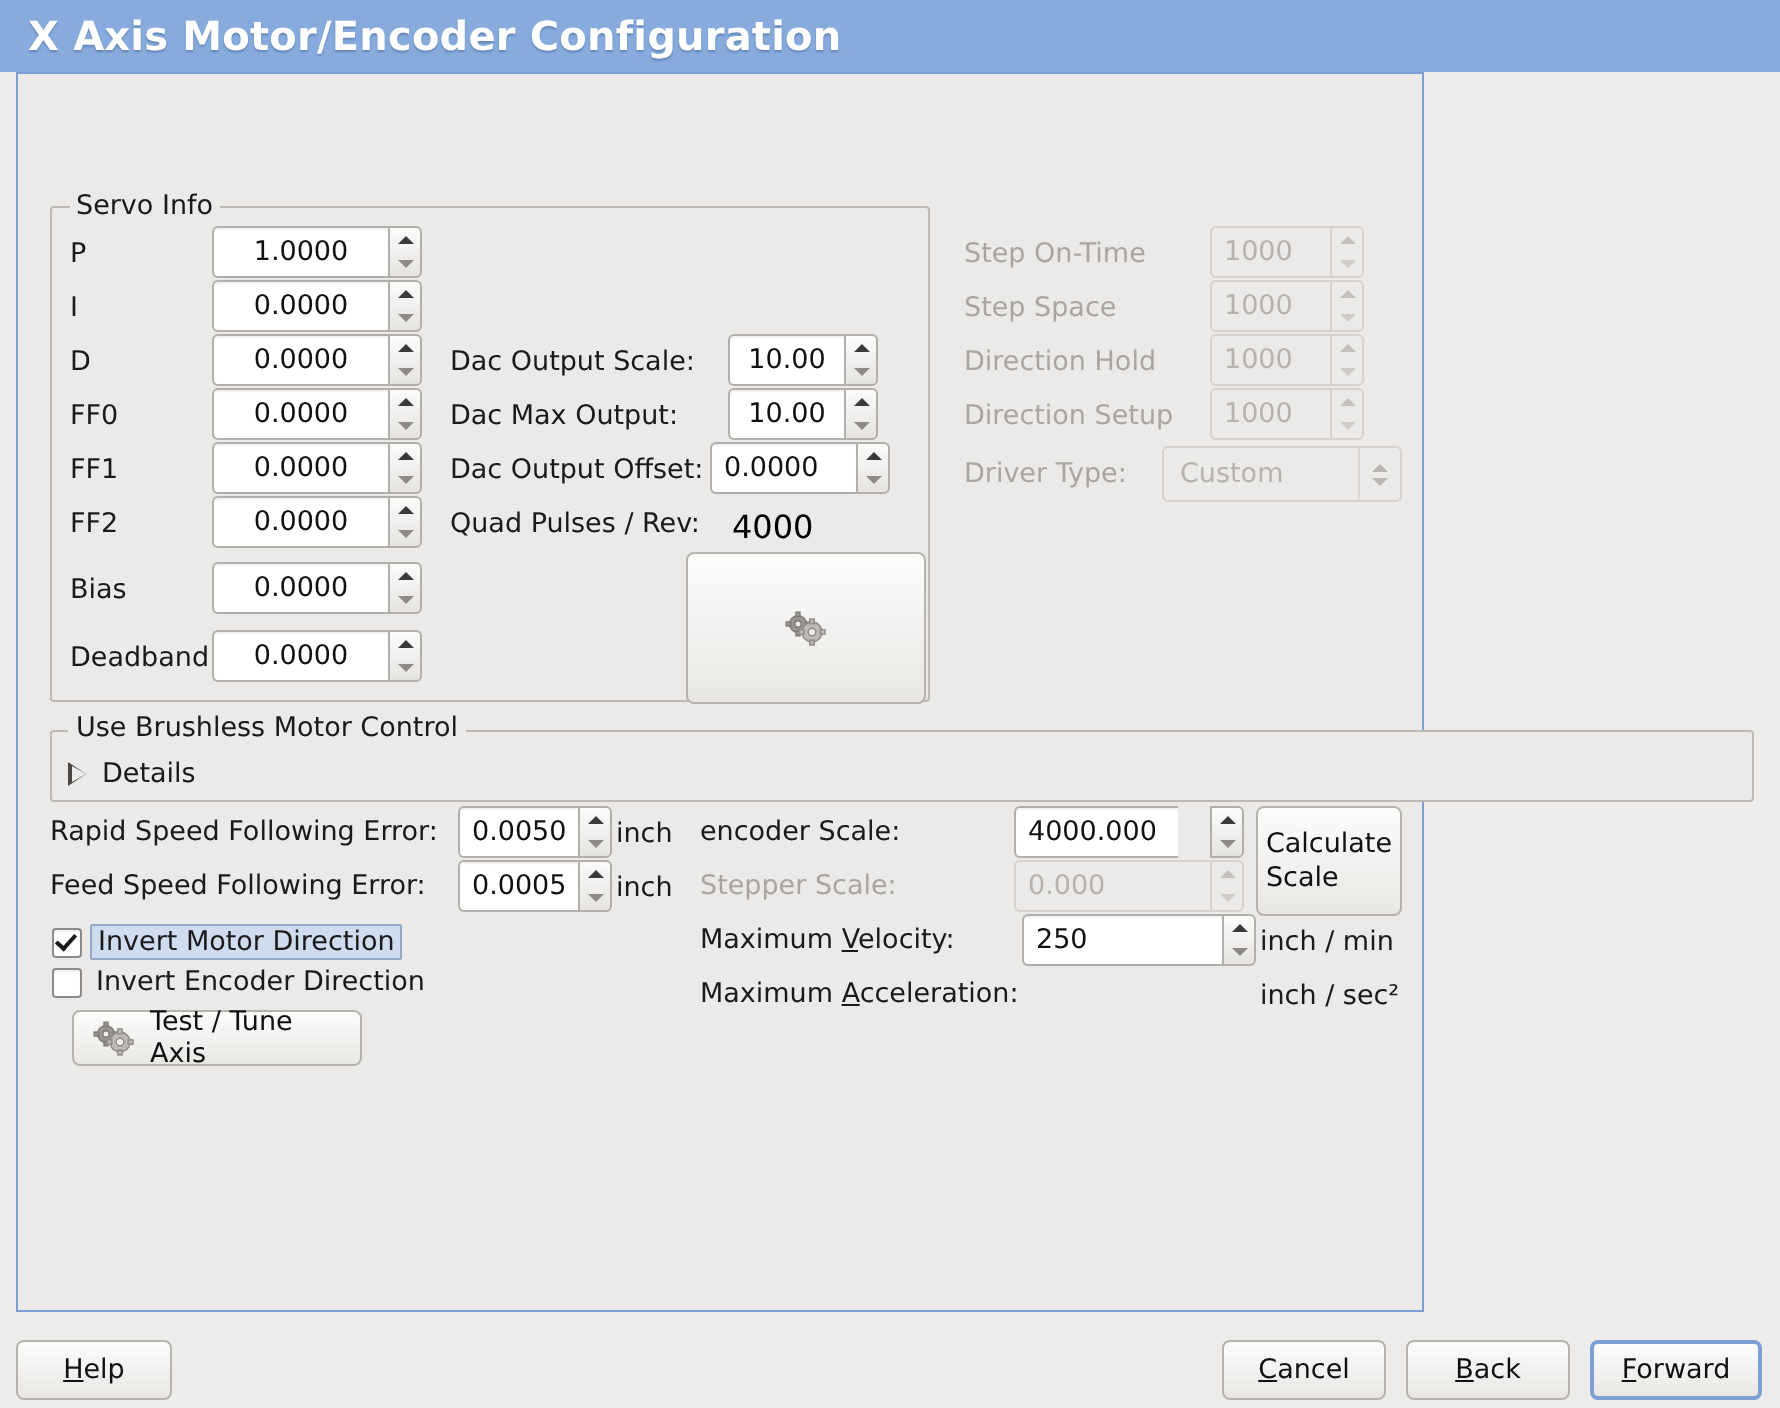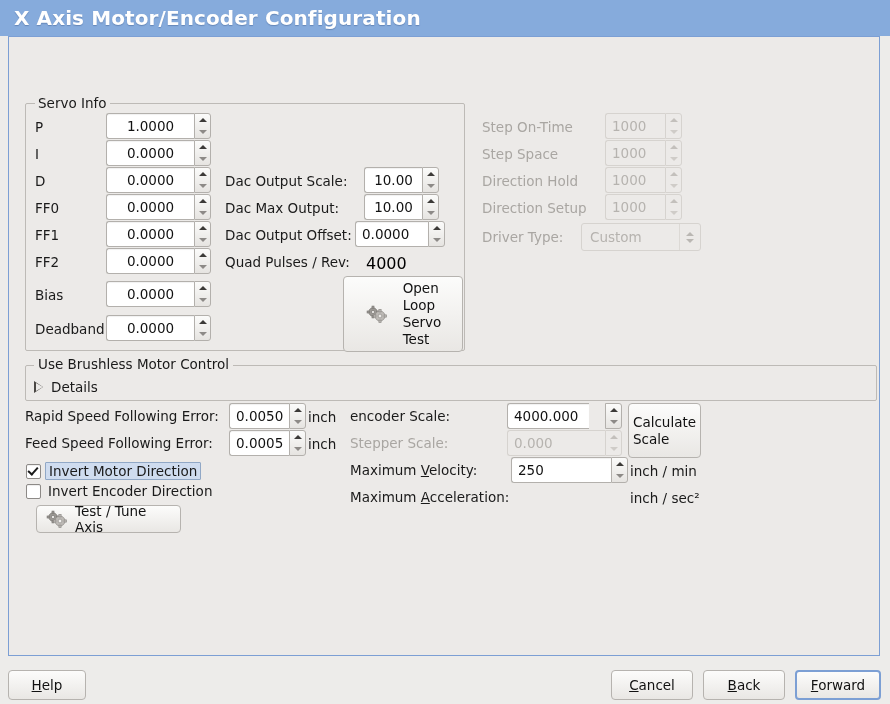--- a/index.html
+++ b/index.html
@@ -18,21 +18,21 @@
     background:#86abdc;
     display:flex;align-items:center;
   }
   .titlebar .title{
     color:#ffffff;font-weight:bold;font-size:20px;
     padding-left:14px;letter-spacing:.1px;
     text-shadow:0 1px 1px rgba(60,90,140,.45);
   }
   
   .content{
-    position:absolute;left:8px;top:36px;width:872px;height:620px;
+    position:absolute;left:8px;top:36px;width:704px;height:620px;
     background:#eceae8;
     border:1px solid #7c9fd4;
     box-sizing:border-box;
   }
   
   .group{
     position:absolute;
     border:1px solid #bdbab6;
     border-radius:2px;
     box-sizing:border-box;
@@ -324,26 +324,20 @@
         </g>
         <g fill="#bdbab6" stroke="#8f8c88" stroke-width="0.7">
           <circle cx="15" cy="12" r="5"></circle>
           <circle cx="15" cy="12" r="1.9" fill="#eceae8"></circle>
           <rect x="13.9" y="5.5" width="2.2" height="2.4"></rect>
           <rect x="13.9" y="16.1" width="2.2" height="2.4"></rect>
           <rect x="8.5" y="10.9" width="2.4" height="2.2"></rect>
           <rect x="19.1" y="10.9" width="2.4" height="2.2"></rect>
         </g>
       </svg>
-    </span>
-    <span class="lines" style="margin-left:14px;">
-      <span>Open</span><br>
-      <span>Loop</span><br>
-      <span>Servo</span><br>
-      <span>Test</span>
     </span>
   </div>
 
 
   <div class="lbl dim" style="left:473px;top:82px;">Step On-Time</div>
   <div class="lbl dim" style="left:473px;top:109px;">Step Space</div>
   <div class="lbl dim" style="left:473px;top:136px;">Direction Hold</div>
   <div class="lbl dim" style="left:473px;top:163px;">Direction Setup</div>
   <div class="lbl dim" style="left:473px;top:192px;">Driver Type:</div>
 

